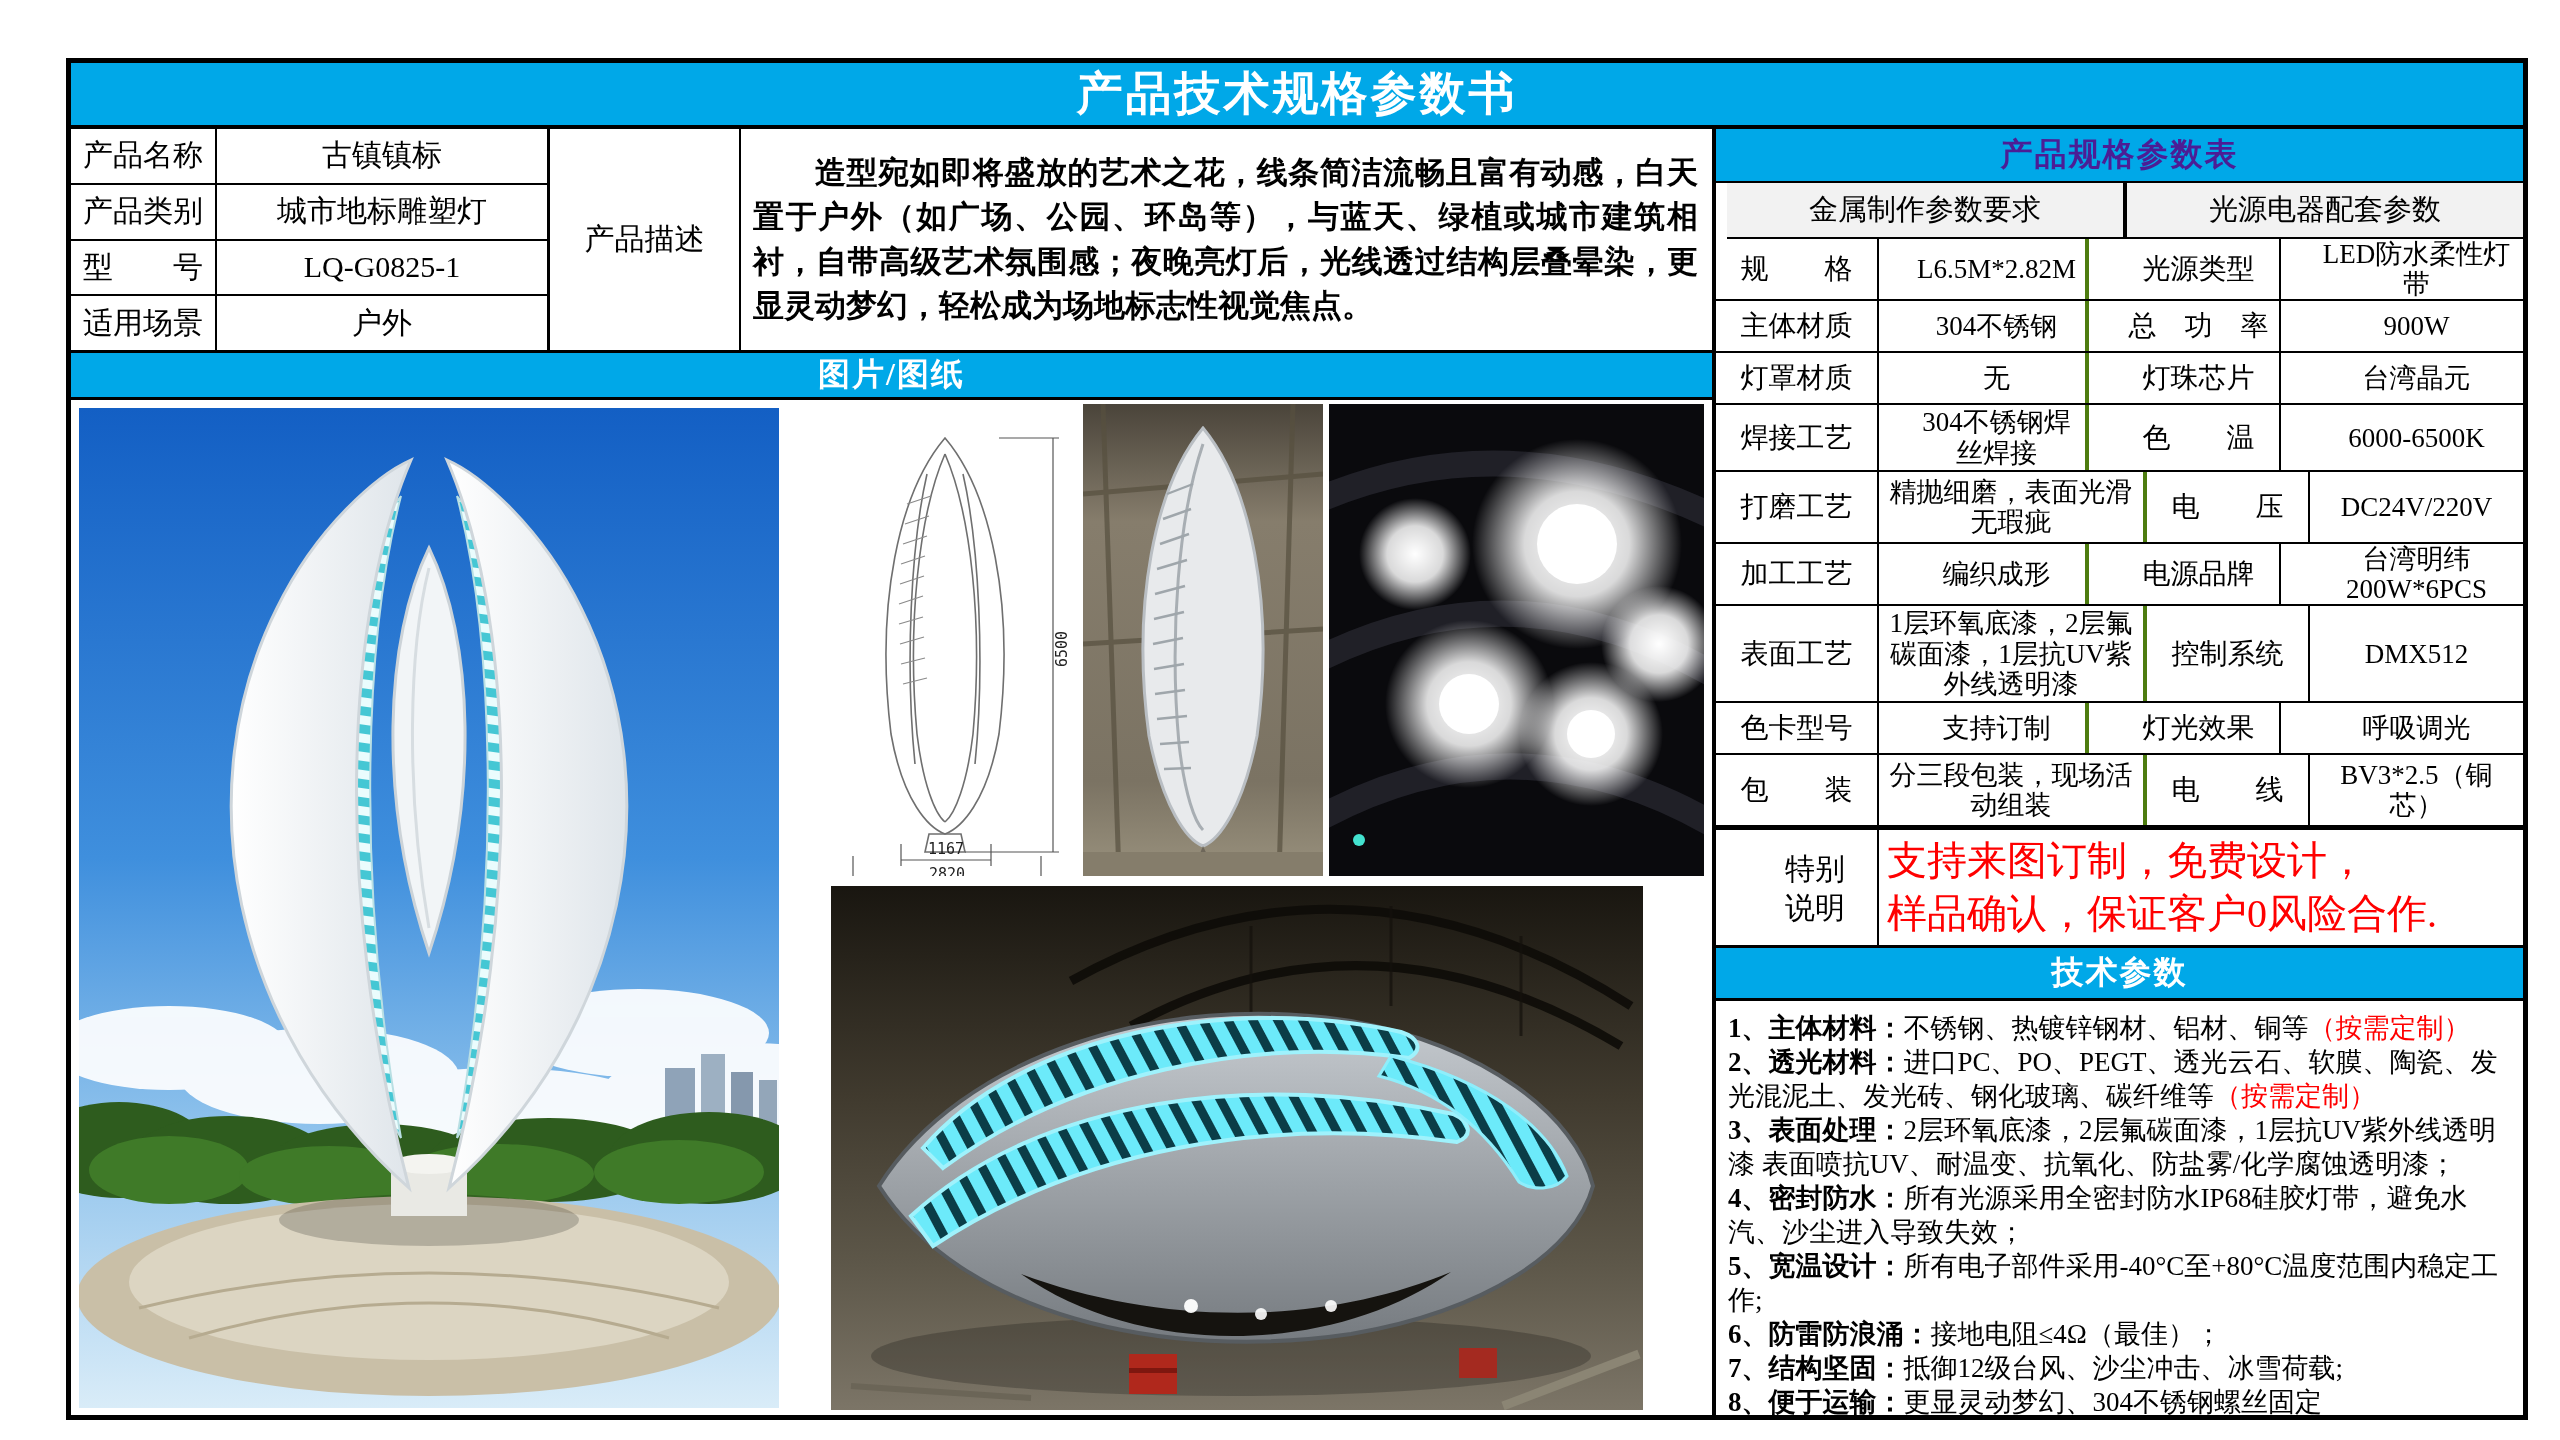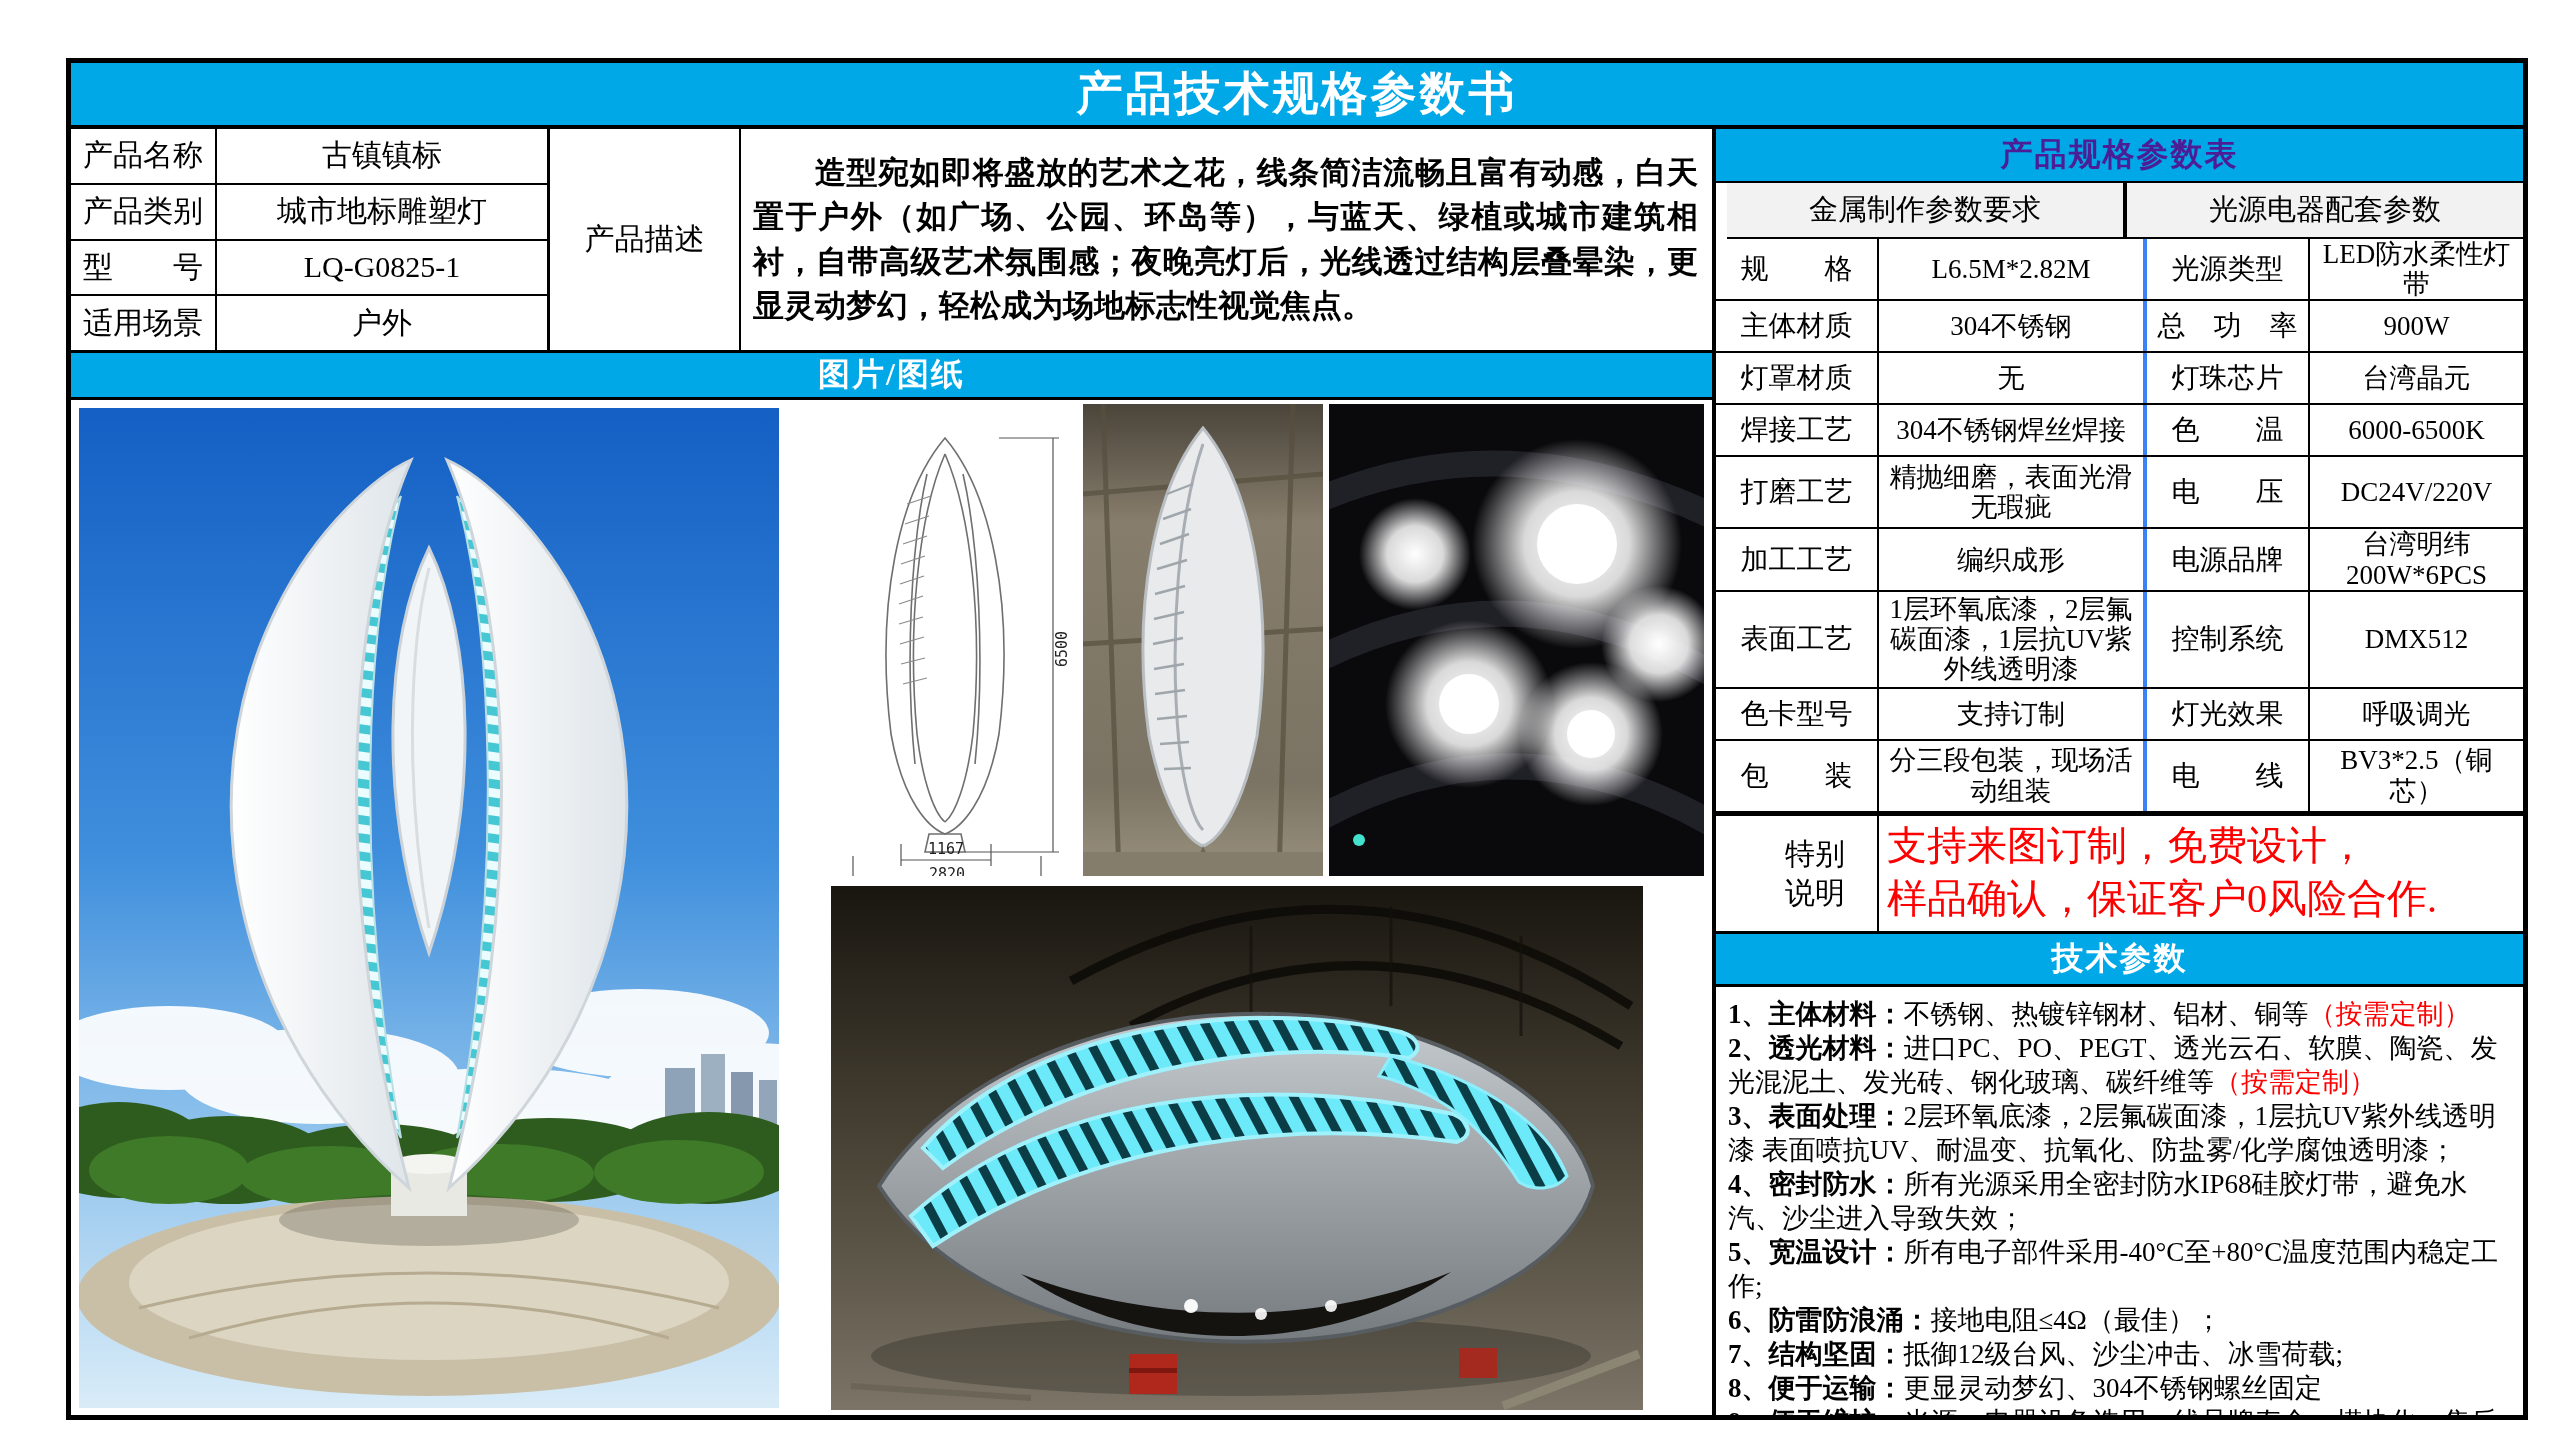--- a/index.html
+++ b/index.html
@@ -80,30 +80,30 @@
   }
   .group-cell.gl { border-right:4px solid #000; }
   .srow { display:flex; border-bottom:2px solid #000; }
   .srow:last-of-type { border-bottom:none; }
   .sl, .sl2 {
     width:163px; flex:0 0 163px; border-right:2px solid #000;
     display:flex; align-items:center; justify-content:center;
     font-size:28px; text-align:center;
   }
   .sv {
-    flex:1; border-right:4px solid #3b82f6;
+    flex:1; border-right:4px solid #4d7c0f;
     display:flex; align-items:center; justify-content:center;
     font-size:27px; line-height:1.12; text-align:center; padding:2px 6px;
   }
   .sv2 {
     width:213px; flex:0 0 213px;
     display:flex; align-items:center; justify-content:center;
     font-size:27px; line-height:1.12; text-align:center; padding:0 4px;
   }
-  .h52 { flex:0 0 52px; } .h72 { flex:0 0 72px; } .h92 { flex:0 0 92px; }
+  .h52 { flex:0 0 52px;gap:29px; } .h72 { flex:0 0 72px; } .h92 { flex:0 0 92px; }
 
   .special-row { flex:0 0 118px; display:flex; border-top:3px solid #000; }
   .special-label {
     width:163px; flex:0 0 163px; border-right:2px solid #000;
     display:flex; align-items:center; justify-content:center;
     font-size:30px; text-align:center; line-height:1.3;
   }
   .special-label span { width:2.2em; display:inline-block;margin-left:37px; }
   .special-text {
     flex:1; padding:4px 6px 4px 8px;

